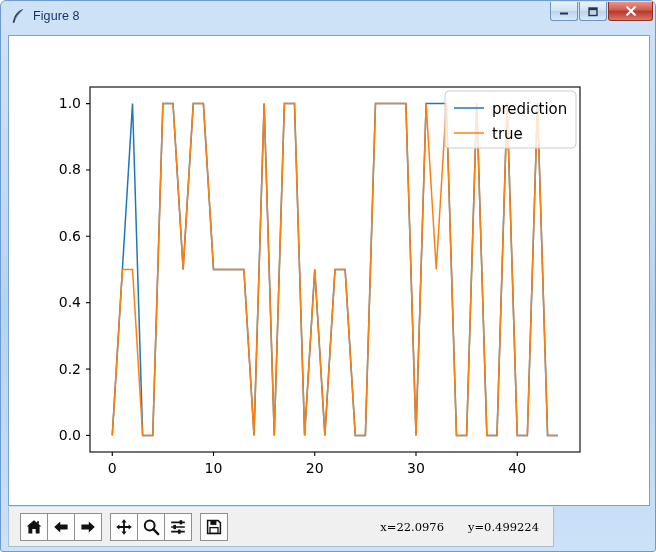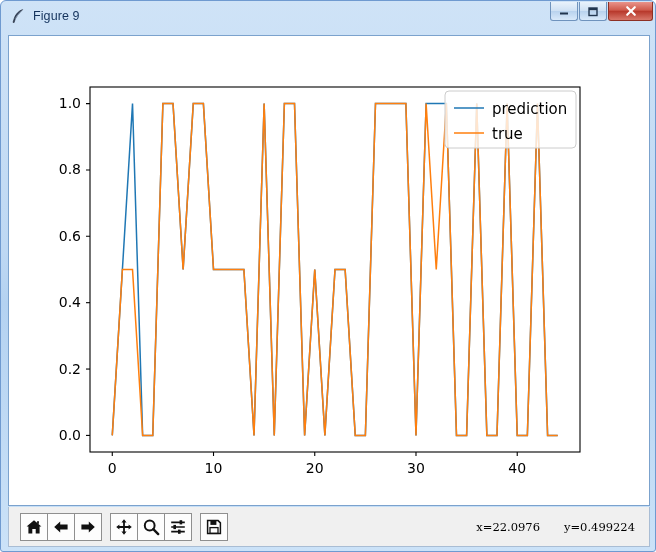--- a/index.html
+++ b/index.html
@@ -89,21 +89,21 @@
     box-sizing: border-box;
     overflow: hidden;
   }
   #plot-svg { display: block; }
 
   
   #toolbar {
     position: absolute;
     left: 7px;
     top: 506px;
-    width: 642px;
+    width: 546px;
     height: 40px;
     background: #f0f0f0;
     border: 1px solid #a9bdd4;
     border-top: none;
     box-sizing: border-box;
     display: flex;
     align-items: center;
     padding-left: 11px;
     text-align: right;
   }
@@ -137,21 +137,21 @@
 
 <div id="window">
 
   <div id="titlebar">
     <span id="title-icon">
       <svg width="16" height="16" viewBox="0 0 16 16">
         <path d="M12.6 1.6 C9 2.6 5.4 6.4 4.3 10.2 L3.0 14.3 L4.1 14.6 L5.1 11.4 C6.6 8.2 9.6 4.6 12.6 1.6 Z" fill="#3a4a63" stroke="#1b2433" stroke-width="0.6"></path>
         <path d="M5.4 10.6 C7.2 7.4 9.8 4.6 12.2 2.6" stroke="#9fb2c9" stroke-width="0.7" fill="none"></path>
       </svg>
     </span>
-    <span id="title-text">Figure 9</span>
+    <span id="title-text">Figure 8</span>
 
     <div id="window-buttons">
       <div class="winbtn first">
         <svg width="12" height="10" viewBox="0 0 12 10">
           <rect x="2" y="6.5" width="8" height="2" fill="#22364f"></rect>
         </svg>
       </div>
       <div class="winbtn">
         <svg width="12" height="11" viewBox="0 0 12 11">
           <rect x="2" y="2" width="8" height="7.5" fill="none" stroke="#22364f" stroke-width="1.4"></rect>

